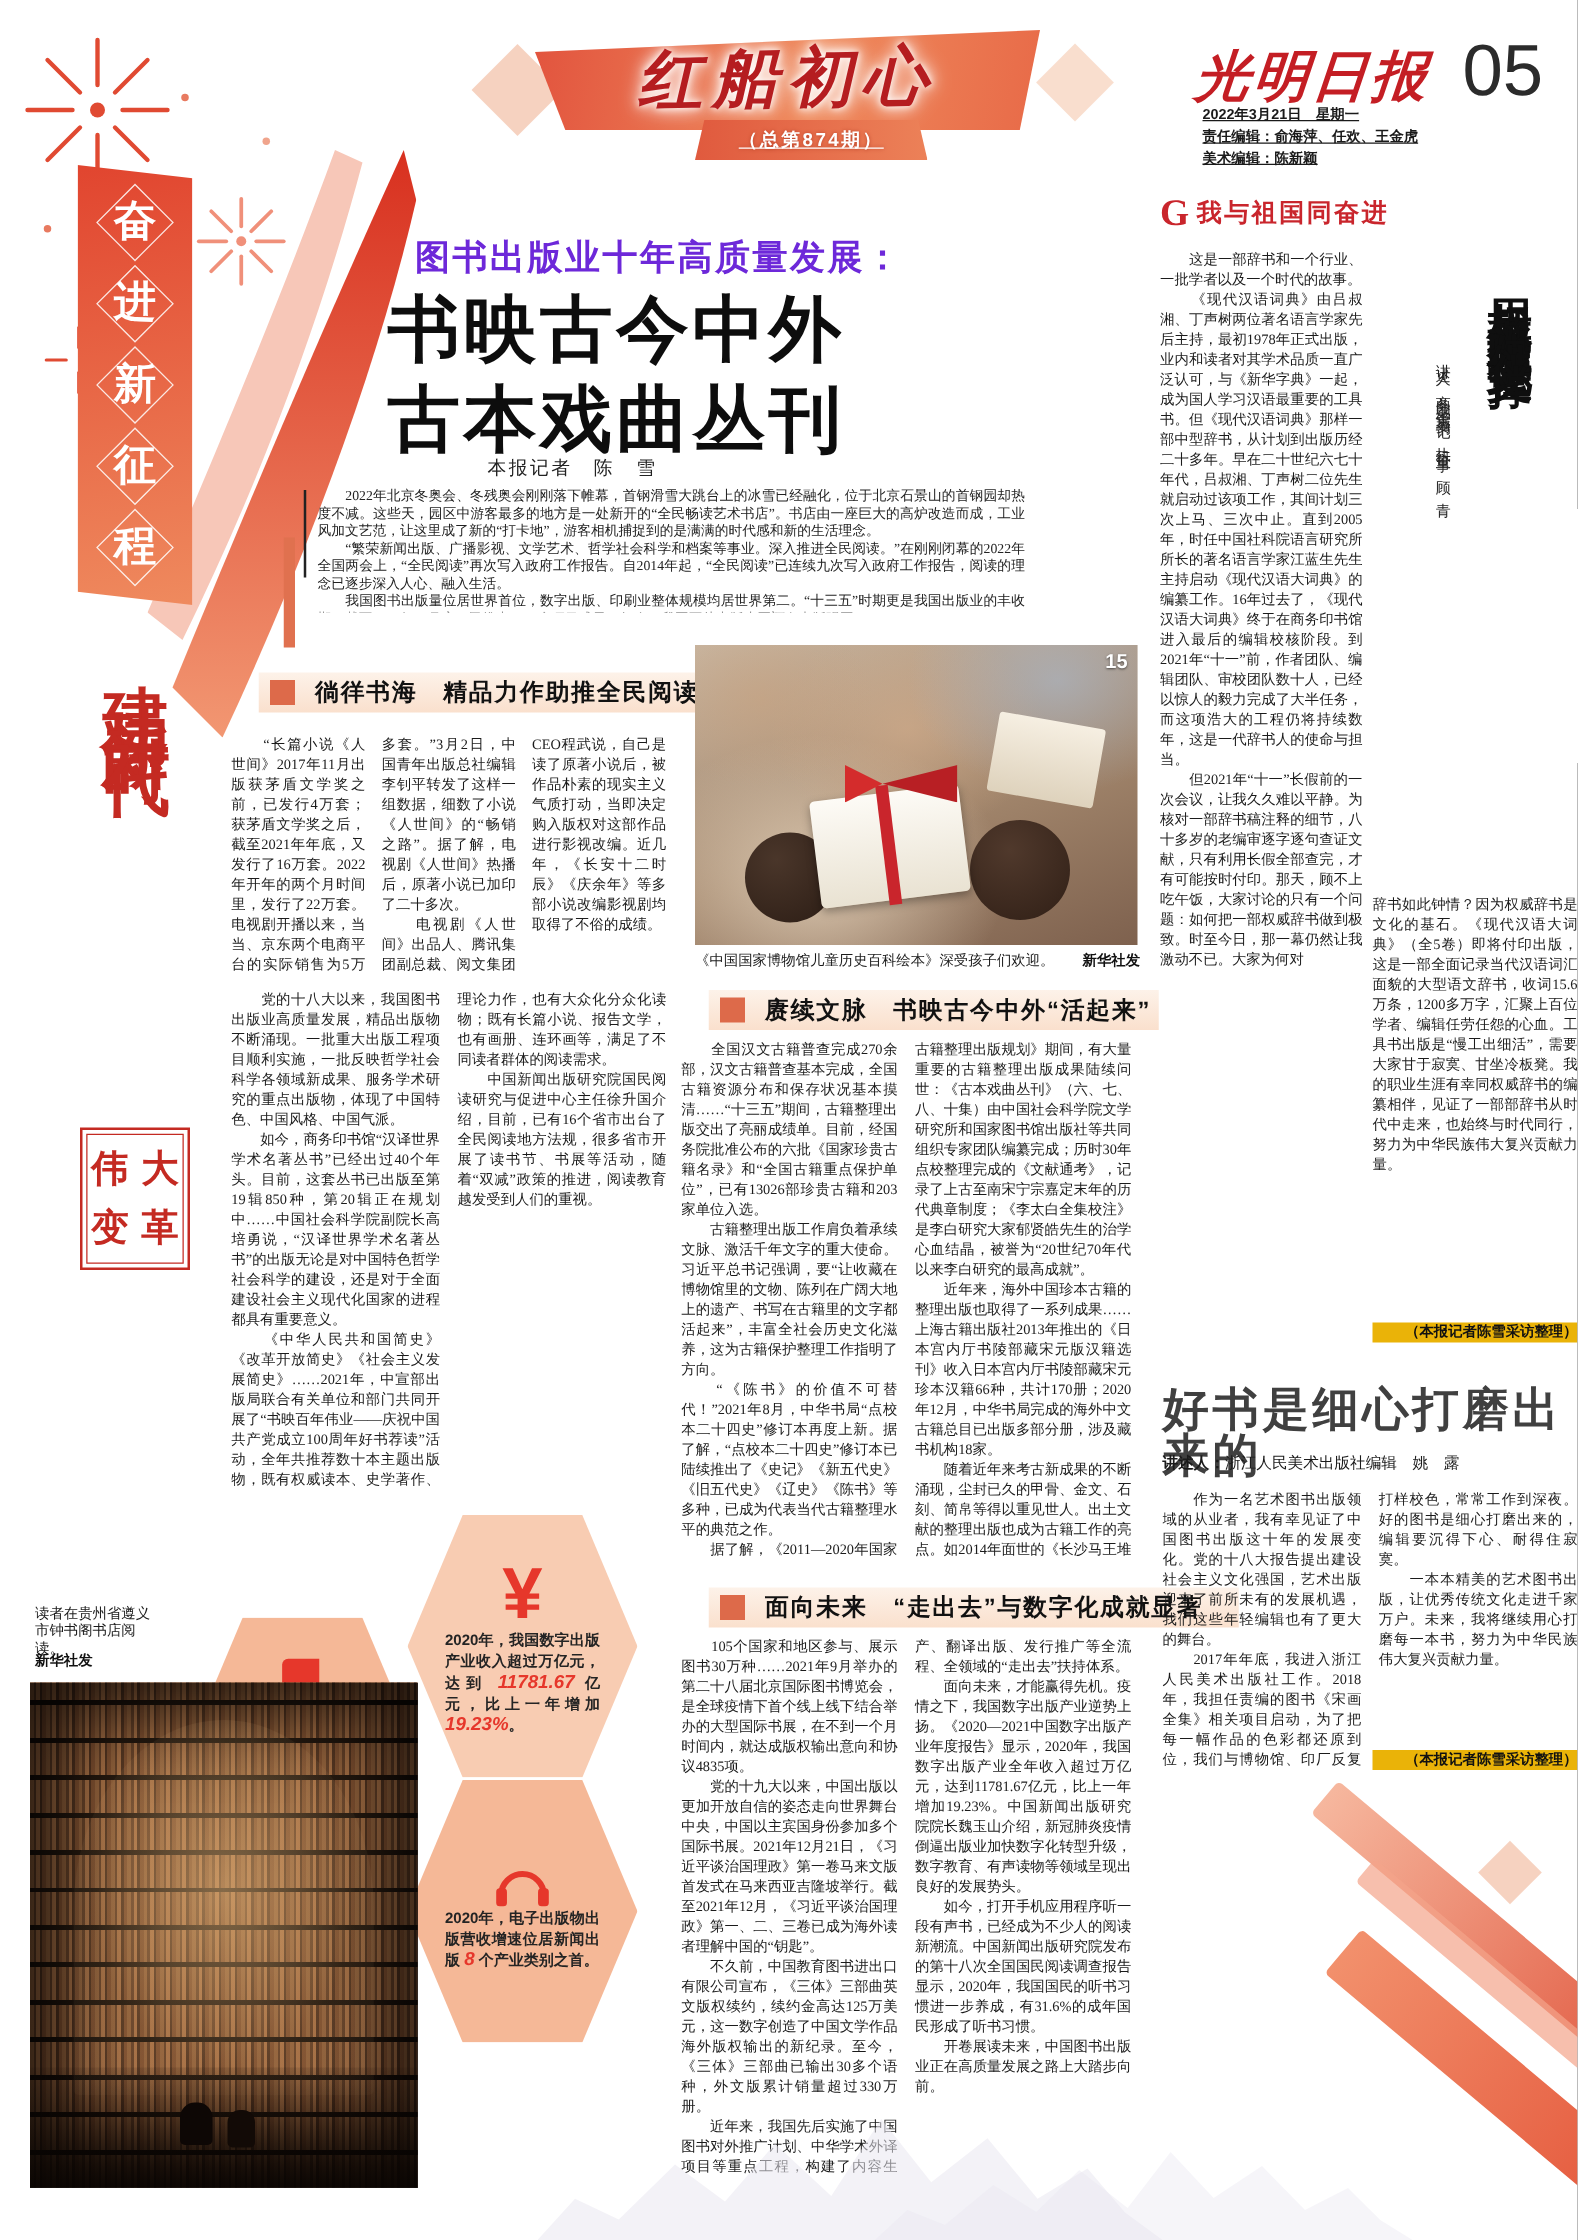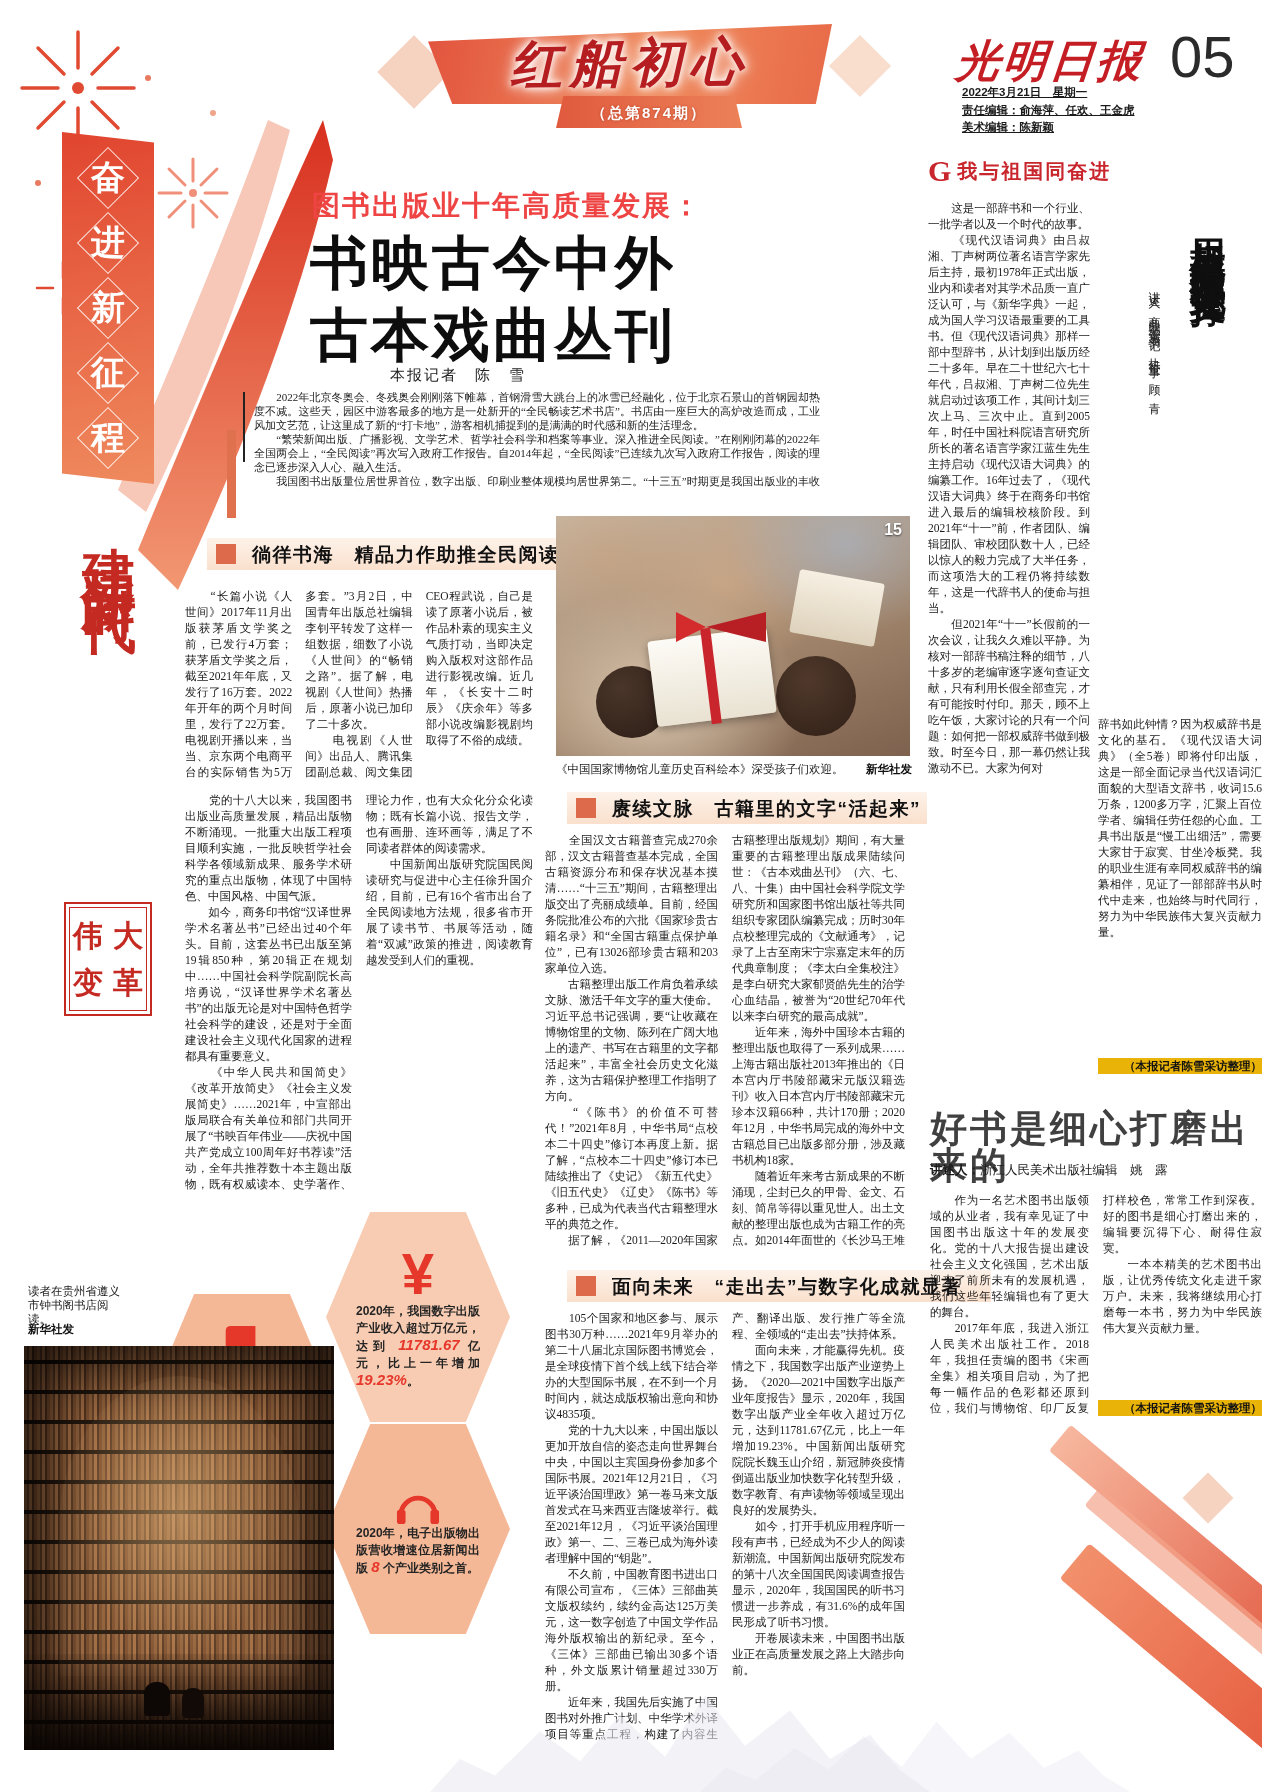--- a/index.html
+++ b/index.html
@@ -16,36 +16,36 @@
   .page-num{font:58px/1 "Liberation Sans",sans-serif;color:#2b2b2b;}
   .mast-line{font:bold 11.5px/16px "Liberation Sans",sans-serif;color:#1a1a1a;text-decoration:underline;}
   
   .banner-main{background:linear-gradient(100deg,#e2543e,#ef8a5c 55%,#e86a48);
     clip-path:polygon(0 22%,100% 0,96% 100%,6% 100%);display:flex;align-items:center;justify-content:center;}
   .banner-title{font:bold italic 52px/1 "Liberation Serif",serif;color:#b51d20;letter-spacing:8px;
     text-shadow:0 0 6px #fff,0 0 12px #fff,0 0 18px rgba(255,255,255,.9);transform:rotate(-1deg);}
   .banner-sub{background:linear-gradient(90deg,#e05a3e,#ec8158);clip-path:polygon(4% 0,96% 0,100% 100%,0 100%);
     display:flex;align-items:center;justify-content:center;}
   .banner-sub span{font:bold 15px/1 "Liberation Sans",sans-serif;color:#fff;letter-spacing:2px;
-    text-shadow:0 0 3px #b84228;}
+    text-shadow:0 0 3px #b84228;text-decoration:underline;}
   .pale-tri{background:#f4c7b0;transform:rotate(45deg);opacity:.8;}
   
   .ribbon-top{background:linear-gradient(170deg,#e1452f,#ef8a5e);
     clip-path:polygon(0 0,100% 3%,100% 100%,0 97%);display:flex;flex-direction:column;align-items:center;
     justify-content:space-evenly;padding:10px 0;box-sizing:border-box;}
   .dchar{position:relative;width:58px;height:58px;display:flex;align-items:center;justify-content:center;
     color:#fff;font:bold 34px/1 "Liberation Serif",serif;}
   .dchar::before{content:"";position:absolute;inset:7px;border:1px solid rgba(255,255,255,.85);transform:rotate(45deg);}
   .vert-slogan{writing-mode:vertical-rl;font:bold 54px/1.35 "Liberation Serif",serif;color:#c42a22;letter-spacing:14px;}
   .slogan-box{border:2px solid #c42a22;box-sizing:border-box;display:grid;grid-template-columns:1fr 1fr;
     align-content:space-evenly;justify-items:center;padding:6px 2px;}
   .slogan-box::after{content:"";position:absolute;inset:3px;border:1px solid #c42a22;pointer-events:none;}
   .slogan-box span{font:bold 30px/1.5 "Liberation Serif",serif;color:#c42a22;}
   
-  .kicker{font:600 28px/1 "Liberation Sans",sans-serif;color:#ef4444;letter-spacing:2px;}
+  .kicker{font:600 28px/1 "Liberation Sans",sans-serif;color:#6d28d9;letter-spacing:2px;margin-left:20px;}
   .main-title{font:bold 58px/1.24 "Liberation Serif",serif;color:#0d0d0d;letter-spacing:3px;}
   .byline{font:15px/1 "Liberation Serif",serif;color:#222;letter-spacing:2px;}
   .intro-text{font:11px/14px "Liberation Serif",serif;color:#222;text-align:justify;white-space:pre-line;overflow:hidden;}
   
   .sec-h{display:flex;align-items:center;background:linear-gradient(180deg,#fdf2e9,#fae0cd);margin-left:22px;}
   .sec-sq{width:20px;height:20px;background:#dd6a4a;margin:0 16px 0 9px;flex:none;}
   .sec-t{font:bold 19px/1 "Liberation Sans",sans-serif;color:#111;letter-spacing:1.5px;}
   
   .cap-row{display:flex;justify-content:space-between;align-items:baseline;}
   .cap{font:11.5px/14px "Liberation Serif",serif;color:#1a1a1a;}
@@ -197,21 +197,21 @@
     <div class="abs" style="left:238px;top:60px;width:86px;height:64px;background:linear-gradient(180deg,#f6efe2,#ded2bc);transform:rotate(10deg);border-radius:3px"></div>
     <div class="abs" style="right:8px;top:6px;color:#fff;font:bold 16px/1 'Liberation Sans',sans-serif;text-shadow:0 1px 2px rgba(0,0,0,.6)">15</div>
   </div>
   <div class="abs cap-row" style="left:556px;top:762px;width:356px">
     <span class="cap">《中国国家博物馆儿童历史百科绘本》深受孩子们欢迎。</span>
     <span class="credit">新华社发</span>
   </div>
 
   <div class="abs sec-h" style="left:545px;top:792px;width:360px;height:32px">
     <span class="sec-sq"></span>
-    <span class="sec-t">赓续文脉　古籍里的文字“活起来”</span>
+    <span class="sec-t">赓续文脉　书映古今中外“活起来”</span>
   </div>
   <div class="abs col-text c2" style="left:545px;top:832px;width:360px;height:424px">　　全国汉文古籍普查完成270余部，汉文古籍普查基本完成，全国古籍资源分布和保存状况基本摸清……“十三五”期间，古籍整理出版交出了亮丽成绩单。目前，经国务院批准公布的六批《国家珍贵古籍名录》和“全国古籍重点保护单位”，已有13026部珍贵古籍和203家单位入选。
 　　古籍整理出版工作肩负着承续文脉、激活千年文字的重大使命。习近平总书记强调，要“让收藏在博物馆里的文物、陈列在广阔大地上的遗产、书写在古籍里的文字都活起来”，丰富全社会历史文化滋养，这为古籍保护整理工作指明了方向。
 　　“《陈书》的价值不可替代！”2021年8月，中华书局“点校本二十四史”修订本再度上新。据了解，“点校本二十四史”修订本已陆续推出了《史记》《新五代史》《旧五代史》《辽史》《陈书》等多种，已成为代表当代古籍整理水平的典范之作。
 　　据了解，《2011—2020年国家古籍整理出版规划》期间，有大量重要的古籍整理出版成果陆续问世：《古本戏曲丛刊》（六、七、八、十集）由中国社会科学院文学研究所和国家图书馆出版社等共同组织专家团队编纂完成；历时30年点校整理完成的《文献通考》，记录了上古至南宋宁宗嘉定末年的历代典章制度；《李太白全集校注》是李白研究大家郁贤皓先生的治学心血结晶，被誉为“20世纪70年代以来李白研究的最高成就”。
 　　近年来，海外中国珍本古籍的整理出版也取得了一系列成果……上海古籍出版社2013年推出的《日本宫内厅书陵部藏宋元版汉籍选刊》收入日本宫内厅书陵部藏宋元珍本汉籍66种，共计170册；2020年12月，中华书局完成的海外中文古籍总目已出版多部分册，涉及藏书机构18家。
 　　随着近年来考古新成果的不断涌现，尘封已久的甲骨、金文、石刻、简帛等得以重见世人。出土文献的整理出版也成为古籍工作的亮点。如2014年面世的《长沙马王堆汉墓简帛集成》，为研究秦汉之际的政治制度、社会生活和文化思想等提供了第一手资料。《集成》学术顾问、已故历史学家李学勤曾说，该书的出版是马王堆研究的重要里程碑，也是中国学术文化界的一件大事。</div>
 
   <div class="abs sec-h" style="left:545px;top:1270px;width:424px;height:32px">
     <span class="sec-sq"></span>

